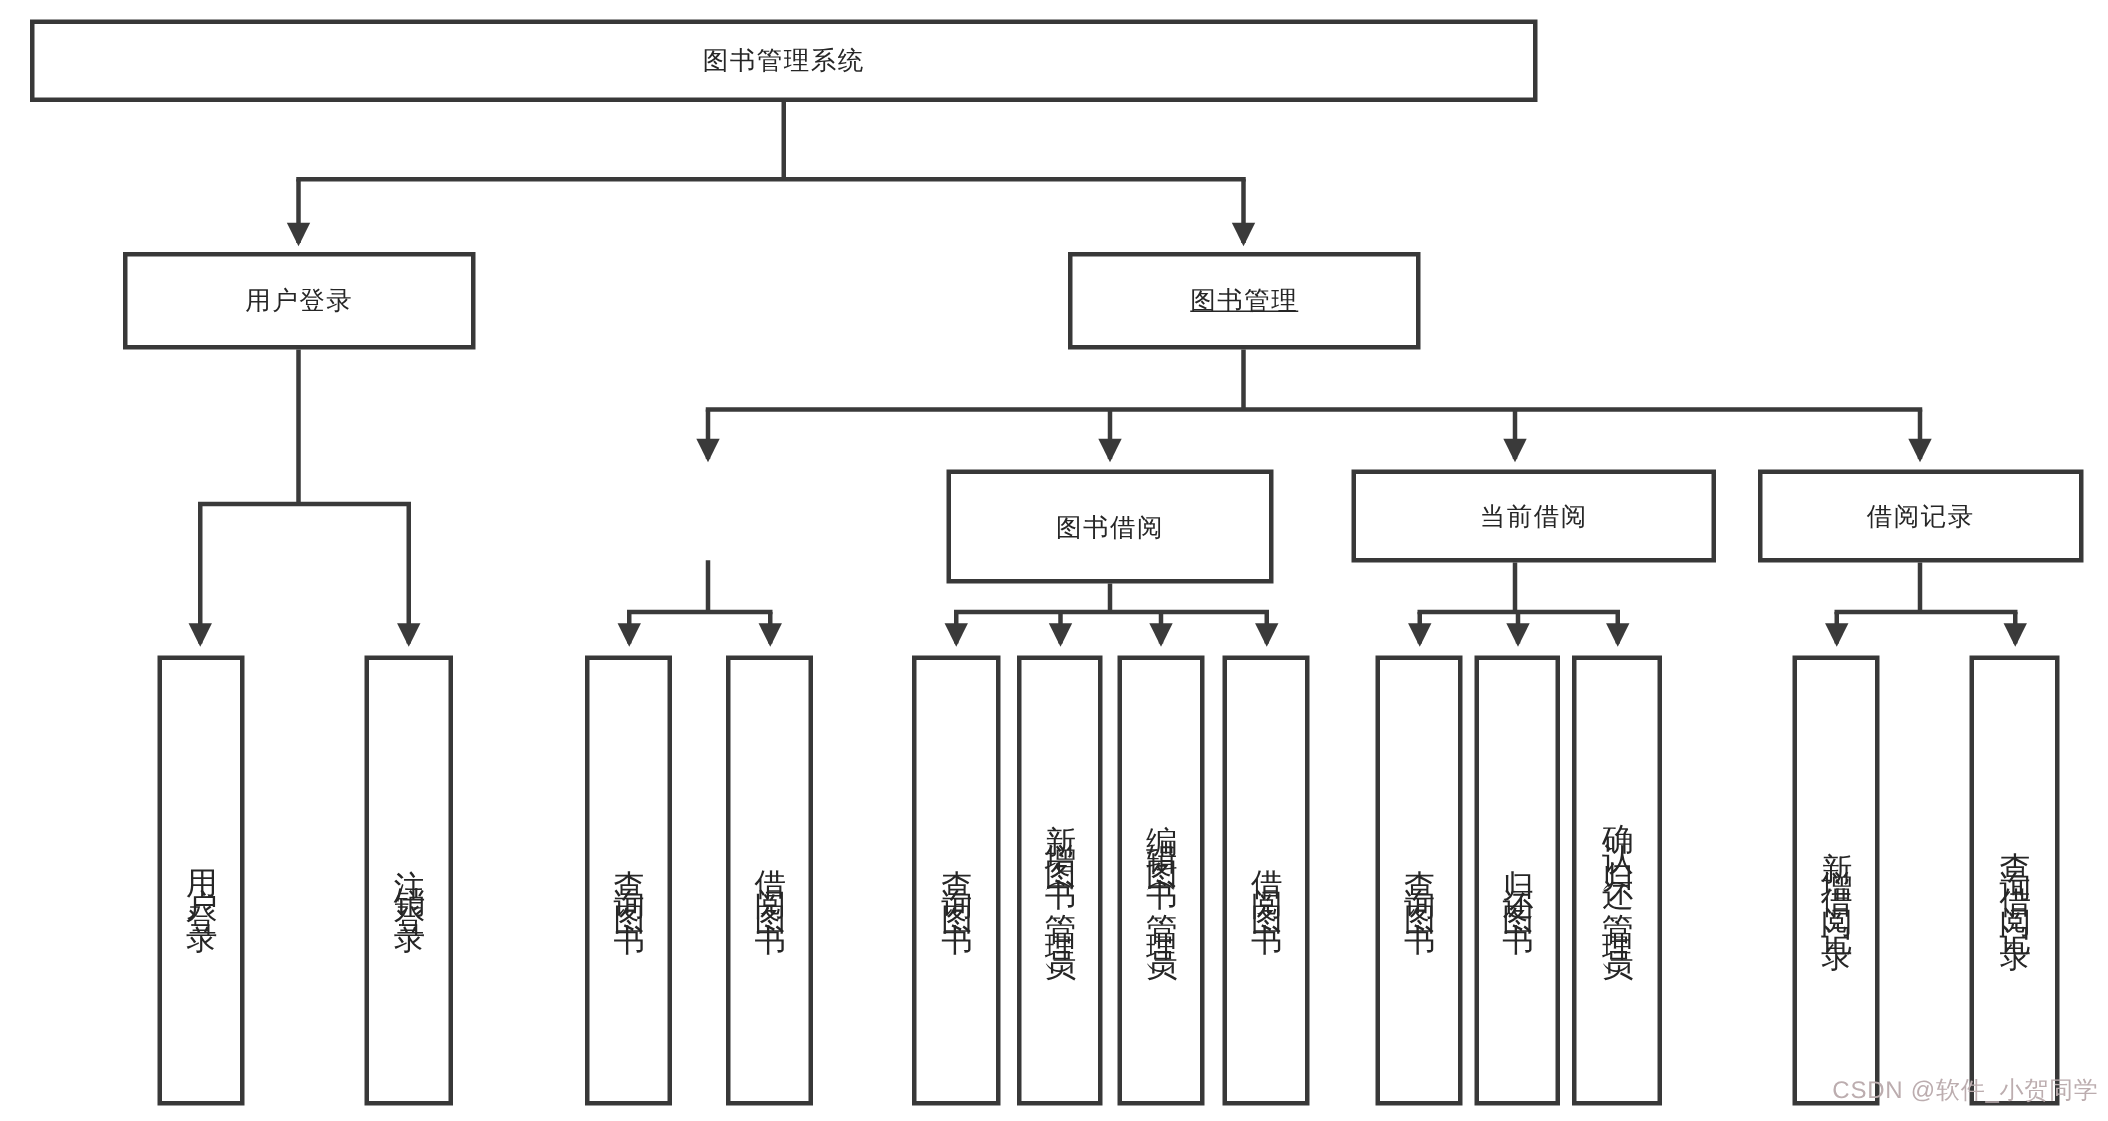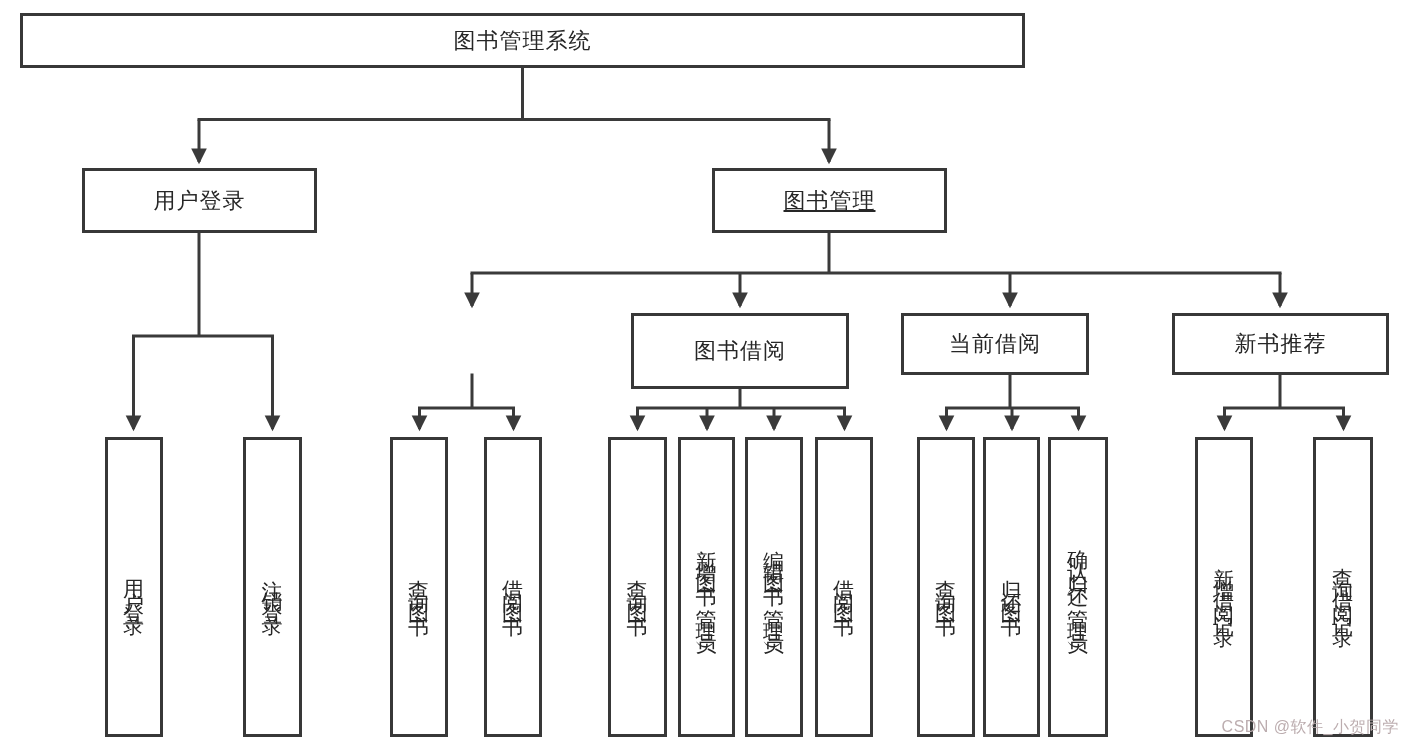--- a/index.html
+++ b/index.html
@@ -28,21 +28,21 @@
     box-sizing: border-box;
     border: 3px solid #383838;
     background: #ffffff;
     display: flex;
     align-items: center;
     justify-content: center;
     z-index: 2;
     color: #262626;
   }
   .hlabel {
-    font-size: 22px;
+    font-size: 17px;
     letter-spacing: 1px;
     white-space: nowrap;
   }
   .vbox .vlabel {
     writing-mode: vertical-lr;
     font-size: 21px;
     letter-spacing: 12px;
     line-height: 1;
     white-space: nowrap;
   }
@@ -114,25 +114,25 @@
   <div class="box" style="left:82px; top:168px; width:235px; height:65px;">
     <span class="hlabel">用户登录</span>
   </div>
   <div class="box" style="left:712px; top:168px; width:235px; height:65px;text-decoration:underline;">
     <span class="hlabel">图书管理</span>
   </div>
 
   <div class="box" style="left:631px; top:313px; width:218px; height:76px;">
     <span class="hlabel">图书借阅</span>
   </div>
-  <div class="box" style="left:901px; top:313px; width:188px; height:62px;">
+  <div class="box" style="left:901px; top:313px; width:243px; height:62px;">
     <span class="hlabel">当前借阅</span>
   </div>
   <div class="box" style="left:1172px; top:313px; width:217px; height:62px;">
-    <span class="hlabel">新书推荐</span>
+    <span class="hlabel">借阅记录</span>
   </div>
 
   <div class="box vbox" style="left:105px; top:437px; width:58px; height:300px;">
     <span class="vlabel">用户登录</span>
   </div>
   <div class="box vbox" style="left:243px; top:437px; width:59px; height:300px;">
     <span class="vlabel">注销登录</span>
   </div>
 
   <div class="box vbox" style="left:390px; top:437px; width:58px; height:300px;">

